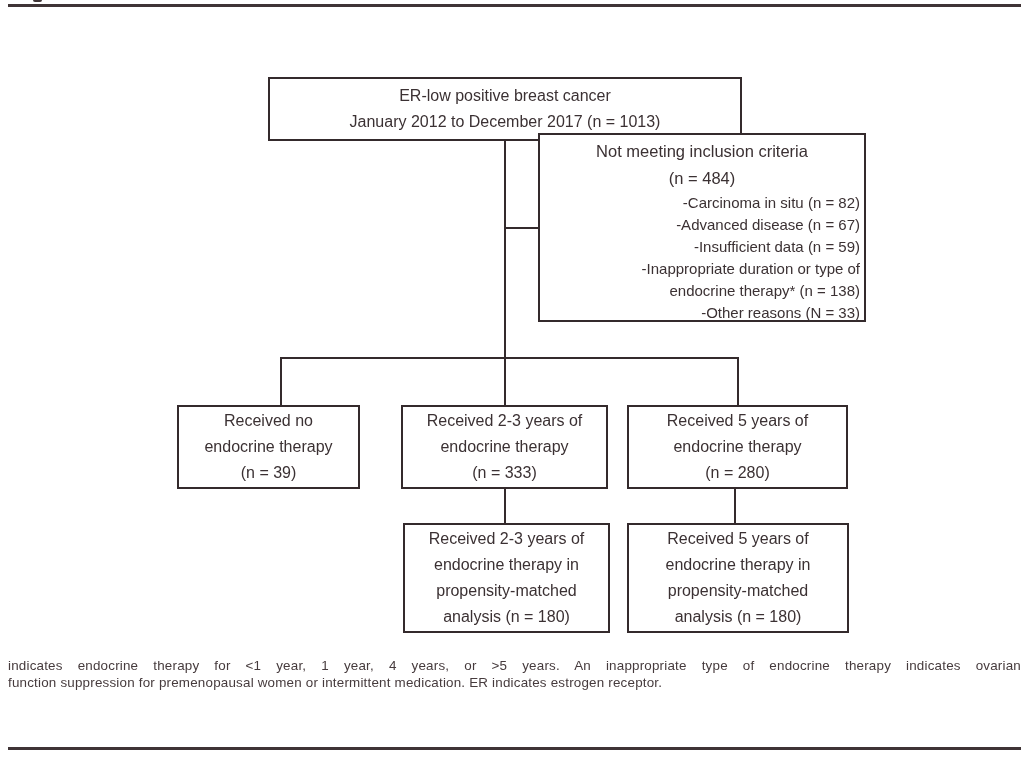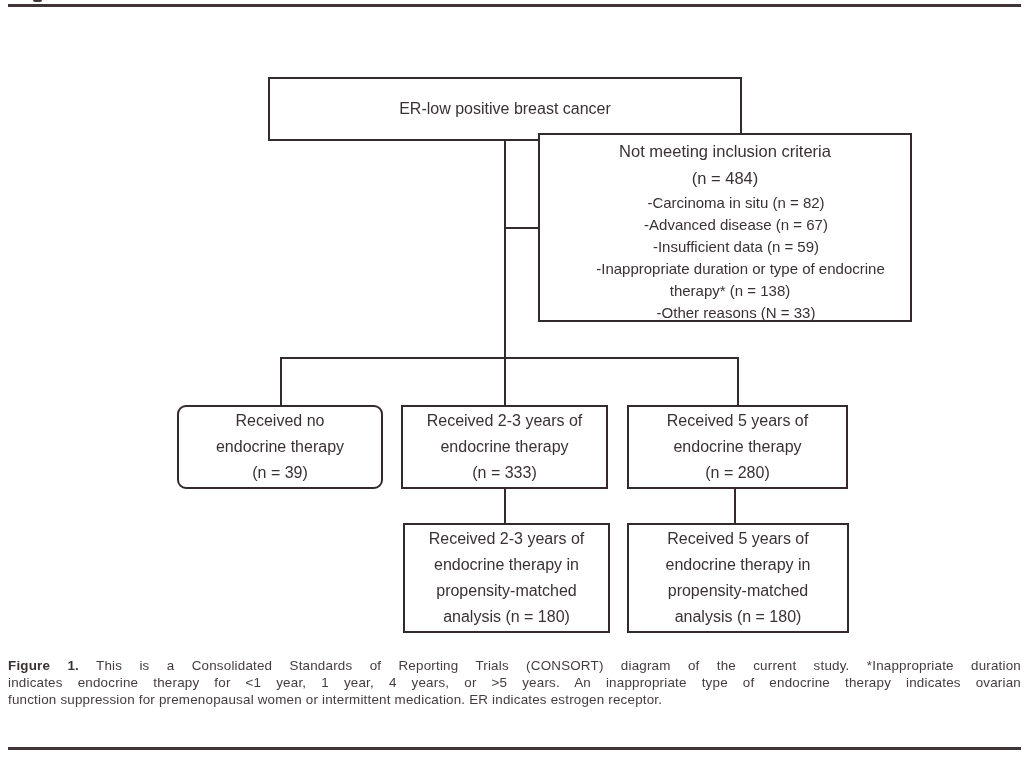--- a/index.html
+++ b/index.html
@@ -42,21 +42,21 @@
     line-height: 26px;
   }
   .bl { white-space: nowrap; }
   .excl {
     justify-content: flex-start;
     padding-top: 3px;
     text-align: center;
   }
   .excl .title, .excl .subtitle { font-size: 16.5px; line-height: 27px; white-space: nowrap; }
   .excl .item {
-    text-align: center;
+    text-align: right;
     font-size: 15px;
     line-height: 22px;
     padding-left: 26px;
     padding-right: 4px;
   }
   .excl .item.hang {
     padding-left: 14px;
     text-indent: 21px;
   }
   .caption {
@@ -84,33 +84,34 @@
   <div class="conn" style="left:504px; top:105px; width:2px; height:300px;"></div>
   <div class="conn" style="left:505px; top:227px; width:33px; height:2px;"></div>
   <div class="conn" style="left:280px; top:357px; width:459px; height:2px;"></div>
   <div class="conn" style="left:280px; top:357px; width:2px; height:48px;"></div>
   <div class="conn" style="left:737px; top:357px; width:2px; height:48px;"></div>
   <div class="conn" style="left:504px; top:489px; width:2px; height:34px;"></div>
   <div class="conn" style="left:734px; top:489px; width:2px; height:34px;"></div>
 
   <div class="box" style="left:268px; top:49px; width:474px; height:64px;margin-top:28px;">
     <div class="bl">ER-low positive breast cancer</div>
+    <div class="bl">January 2012 to December 2017 (n = 1013)</div>
   </div>
 
-  <div class="box excl" style="left:538px; top:133px; width:374px; height:189px;">
+  <div class="box excl" style="left:538px; top:133px; width:328px; height:189px;">
     <div class="title">Not meeting inclusion criteria</div>
     <div class="subtitle">(n = 484)</div>
     <div class="item">-Carcinoma in situ (n = 82)</div>
     <div class="item">-Advanced disease (n = 67)</div>
     <div class="item">-Insufficient data (n = 59)</div>
     <div class="item hang">-Inappropriate duration or type of endocrine therapy* (n = 138)</div>
     <div class="item">-Other reasons (N = 33)</div>
   </div>
 
-  <div class="box" style="left:177px; top:405px; width:206px; height:84px;border-radius:9px;">
+  <div class="box" style="left:177px; top:405px; width:183px; height:84px;">
     <div class="bl">Received no</div>
     <div class="bl">endocrine therapy</div>
     <div class="bl">(n = 39)</div>
   </div>
 
   <div class="box" style="left:401px; top:405px; width:207px; height:84px;">
     <div class="bl">Received 2-3 years of</div>
     <div class="bl">endocrine therapy</div>
     <div class="bl">(n = 333)</div>
   </div>
@@ -129,23 +130,19 @@
   </div>
 
   <div class="box" style="left:627px; top:523px; width:222px; height:110px;">
     <div class="bl">Received 5 years of</div>
     <div class="bl">endocrine therapy in</div>
     <div class="bl">propensity-matched</div>
     <div class="bl">analysis (n = 180)</div>
   </div>
 
   <div class="caption">
-    <div class="cap-line just">
-      <strong class="cap-label">Figure 1.</strong>
-      <span>This is a Consolidated Standards of Reporting Trials (CONSORT) diagram of the current study. *Inappropriate duration</span>
-    </div>
     <div class="cap-line just">indicates endocrine therapy for &lt;1 year, 1 year, 4 years, or &gt;5 years. An inappropriate type of endocrine therapy indicates ovarian</div>
     <div class="cap-line">function suppression for premenopausal women or intermittent medication. ER indicates estrogen receptor.</div>
   </div>
 
   <div class="rule" style="top:747px;"></div>
 
 </div>
 
 </body></html>

